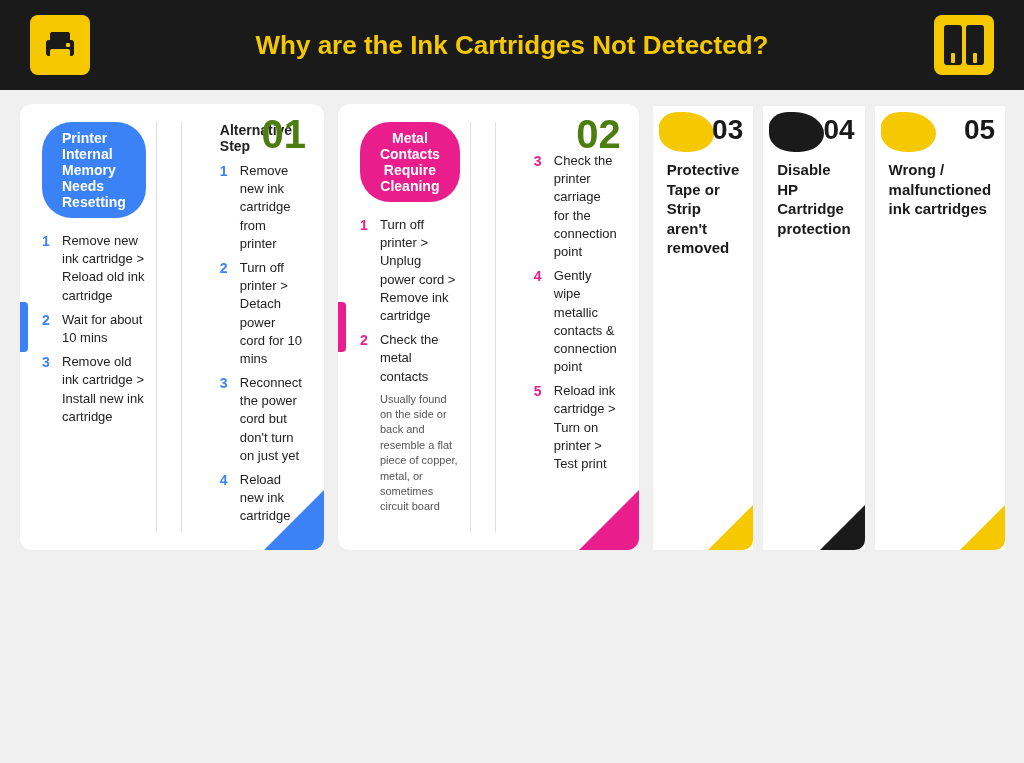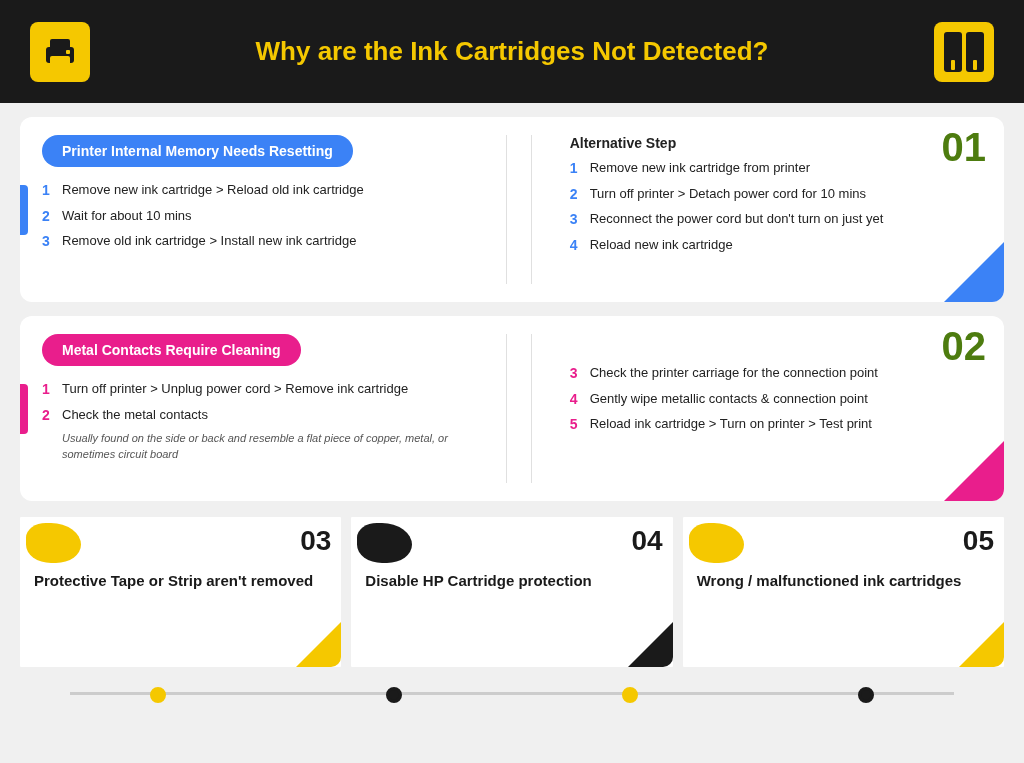--- a/index.html
+++ b/index.html
@@ -11,21 +11,21 @@
       overflow: hidden;
     }
 
     
     .header {
       background: #1a1a1a;
       display: flex;
       align-items: center;
       justify-content: space-between;
       padding: 12px 30px;
-      height: 103px;
+      height: 90px;
     }
     .header-title {
       font-size: 26px;
       font-weight: 800;
       color: white;
       text-align: center;
       flex: 1;
     }
     .header-title span {
       color: #f5c800;
@@ -67,21 +67,21 @@
       height: 10px;
       background: #f5c800;
       border-radius: 1px;
     }
 
     
     .main {
       background: #f0f0f0;
       padding: 14px 20px;
       display: flex;
-      flex-direction: column;
+      flex-direction: row;
       gap: 14px;
     }
 
     
     .section-card {
       background: white;
       border-radius: 12px;
       position: relative;
       padding: 18px 22px 18px 22px;
       display: flex;
@@ -207,21 +207,20 @@
       top: 50%;
       transform: translateY(-50%);
       width: 8px;
       height: 50px;
       background: #e91e8c;
       border-radius: 0 4px 4px 0;
     }
 
     
     .sub-note {
-      font-style: italic;
       font-size: 11px;
       color: #555;
       margin-top: 1px;
       margin-left: 20px;
       line-height: 1.4;
     }
 
     
     .bottom-row {
       display: flex;

